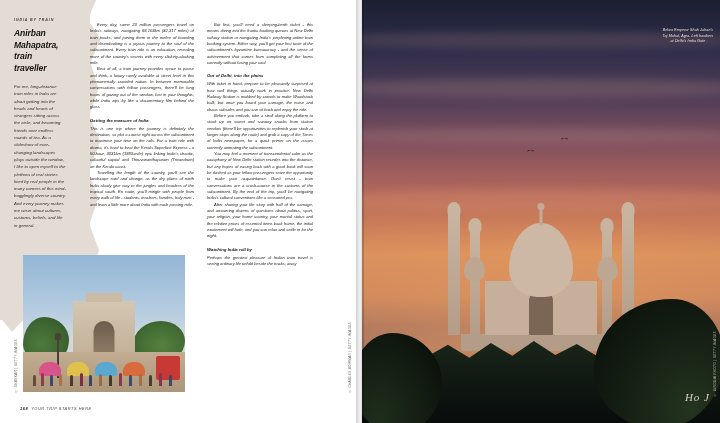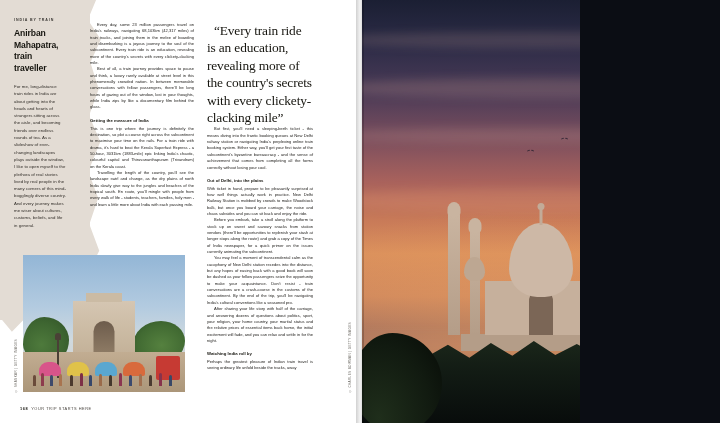--- a/index.html
+++ b/index.html
@@ -2,21 +2,21 @@
 <html><head>
 <meta charset="utf-8">
 <style>
   html,body{margin:0;padding:0;}
   body{
     width:720px;height:423px;overflow:hidden;
     background:#0b0d14;
     font-family:"Liberation Sans", sans-serif;
     -webkit-font-smoothing:antialiased;
   }
-  .spread{position:relative;width:580px;height:423px;overflow:hidden;}
+  .spread{position:relative;width:720px;height:423px;overflow:hidden;font-style:italic;}
 
   
   .page-left{
     position:absolute;left:0;top:0;width:362px;height:423px;
     background:#ffffff;overflow:hidden;
   }
   
   .cream-blob{
     position:absolute;left:-20px;top:-10px;width:110px;height:330px;
     background:#e3dcd4;
@@ -257,21 +257,20 @@
 
     <div class="col2">
       <p class="first">Every day, some 23 million passengers travel on India's railways, navigating 68,103km (42,317 miles) of train tracks, and joining them in the melee of boarding and disembarking is a joyous journey to the soul of the subcontinent. Every train ride is an education, revealing more of the country's secrets with every clickety-clacking mile.</p>
       <p>Best of all, a train journey provides space to pause and think, a luxury rarely available at street level in this phenomenally crowded nation. In between memorable conversations with fellow passengers, there'll be long hours of gazing out of the window, lost in your thoughts, while India zips by like a documentary film behind the glass.</p>
       <div class="subhead">Getting the measure of India</div>
       <p style="text-indent:0;">This is one trip where the journey is definitely the destination, so plot a course right across the subcontinent to maximise your time on the rails. For a train ride with drama, it's hard to beat the Kerala Superfast Express - a 50-hour, 3031km (1883-mile) epic linking India's chaotic, colourful capital and Thiruvananthapuram (Trivandrum) on the Kerala coast.</p>
       <p>Travelling the length of the country, you'll see the landscape swirl and change, as the dry plains of north India slowly give way to the jungles and beaches of the tropical south. En route, you'll mingle with people from every walk of life - students, teachers, families, holy men - and learn a little more about India with each passing mile.</p>
     </div>
 
     <div class="col3">
-      <p class="pullquote">“Every train ride is an education, revealing more of the country's secrets with every clickety-clacking mile”</p>
       <p>But first, you'll need a sleeping-berth ticket - this means diving into the frantic booking queues at New Delhi railway station or navigating India's perplexing online train booking system. Either way, you'll get your first taste of the subcontinent's byzantine bureaucracy - and the sense of achievement that comes from completing all the forms correctly without losing your cool.</p>
       <div class="subhead">Out of Delhi, into the plains</div>
       <p style="text-indent:0;">With ticket in hand, prepare to be pleasantly surprised at how well things actually work in practice. New Delhi Railway Station is mobbed by crowds to make Woodstock balk, but once you board your carriage, the noise and chaos subsides and you can sit back and enjoy the ride.</p>
       <p>Before you embark, take a stroll along the platform to stock up on sweet and savoury snacks from station vendors (there'll be opportunities to replenish your stash at longer stops along the route) and grab a copy of the Times of India newspaper, for a quick primer on the issues currently animating the subcontinent.</p>
       <p>You may feel a moment of transcendental calm as the cacophony of New Delhi station recedes into the distance, but any hopes of easing back with a good book will soon be dashed as your fellow passengers seize the opportunity to make your acquaintance. Don't resist - train conversations are a crash-course in the customs of the subcontinent. By the end of the trip, you'll be navigating India's cultural conventions like a seasoned pro.</p>
       <p>After sharing your life story with half of the carriage, and answering dozens of questions about politics, sport, your religion, your home country, your marital status and the relative prices of essential items back home, the initial excitement will fade, and you can relax and settle in for the night.</p>
       <div class="subhead">Watching India roll by</div>
       <p style="text-indent:0;">Perhaps the greatest pleasure of Indian train travel is seeing ordinary life unfold beside the tracks, away</p>
     </div>
 

